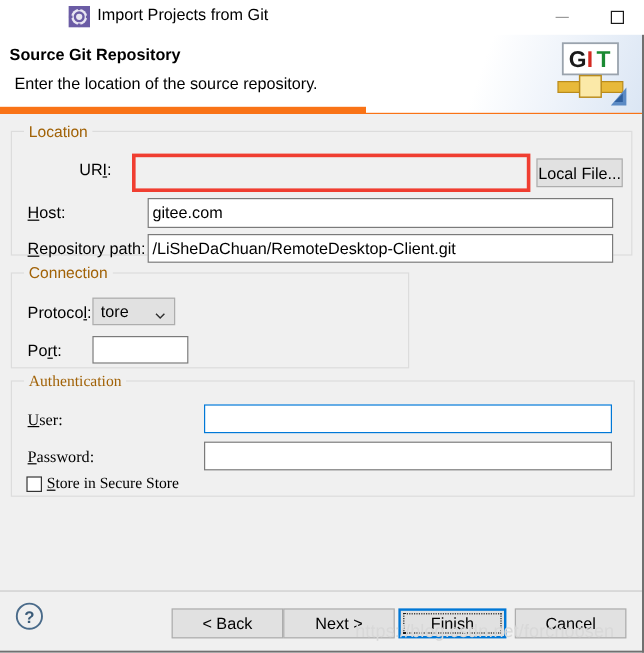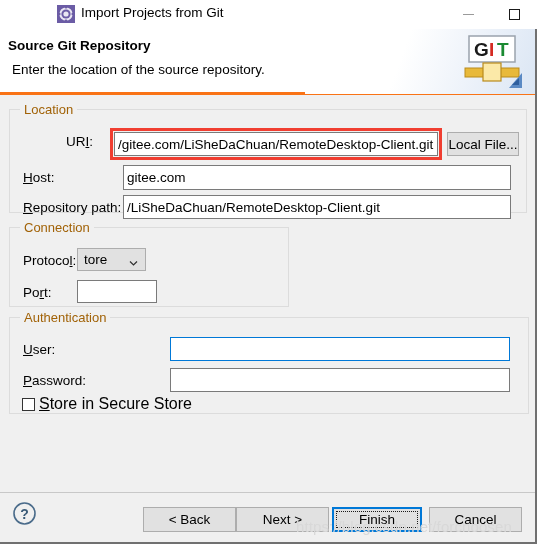--- a/index.html
+++ b/index.html
@@ -79,21 +79,21 @@
     font-family: "DejaVu Sans", sans-serif;
   }
 
   
   #header {
     position: absolute;
     left: 0; top: 29px;
     width: 535px;
     height: 66px;
     background: #ffffff;
-    border-bottom: 3px solid #f97316;
+    border-bottom: 6px solid #f97316;
     box-sizing: border-box;
   }
   #header-title {
     position: absolute;
     left: 8px; top: 9px;
     font-weight: bold;
     font-size: 13.5px;
   }
   #header-desc {
     position: absolute;
@@ -131,22 +131,22 @@
   }
   .group-legend {
     position: absolute;
     top: -8px; left: 10px;
     background: #f0f0f0;
     padding: 0 4px;
     font-size: 13px;
     color: #a16207;
   }
   #group-location   { left: 9px;  top: 14px;  width: 518px; height: 104px; }
-  #group-connection { left: 9px;  top: 132px; width: 280px; height: 80px; }
-  #group-authentication { left: 9px; top: 222px; width: 520px; height: 97px; }
+  #group-connection { left: 9px;  top: 132px; width: 332px; height: 80px; }
+  #group-authentication { left: 9px; top: 222px; width: 520px; height: 97px; font-family: Liberation Serif, serif; }
 
   .field-label {
     position: absolute;
     font-size: 13.5px;
     white-space: nowrap;
     color: #000;
   }
   .mn { text-decoration: underline; }
 
   .textbox {
@@ -232,21 +232,21 @@
     display: flex;
     align-items: center;
   }
   #store-secure-box {
     width: 13px; height: 13px;
     box-sizing: border-box;
     border: 1px solid #333;
     background: #fff;
     margin-right: 4px;
   }
-  #store-secure-label { font-size: 16px; white-space: nowrap; text-align: center; }
+  #store-secure-label { font-size: 13px; white-space: nowrap; text-align: center; }
 
   
   #buttonbar {
     position: absolute;
     left: 0; top: 492px;
     width: 535px;
     height: 50px;
     background: #f0f0f0;
     border-top: 1px solid #c8c8c8;
     box-sizing: border-box;
@@ -343,21 +343,20 @@
       </svg>
     </div>
   </div>
 
   <div id="body">
 
     <div class="group" id="group-location">
       <div class="group-legend">Location</div>
 
       <div class="field-label" id="label-uri">UR<span class="mn">I</span>:</div>
-      <div class="textbox" id="uri-input" title="">/gitee.com/LiSheDaChuan/RemoteDesktop-Client.git</div>
       <div id="red-highlight"></div>
       <div class="pushbutton" id="local-file-btn">Local File...</div>
 
       <div class="field-label" id="label-host"><span class="mn">H</span>ost:</div>
       <div class="textbox" id="host-input">gitee.com</div>
 
       <div class="field-label" id="label-repo"><span class="mn">R</span>epository path:</div>
       <div class="textbox" id="repo-input">/LiSheDaChuan/RemoteDesktop-Client.git</div>
     </div>
 

